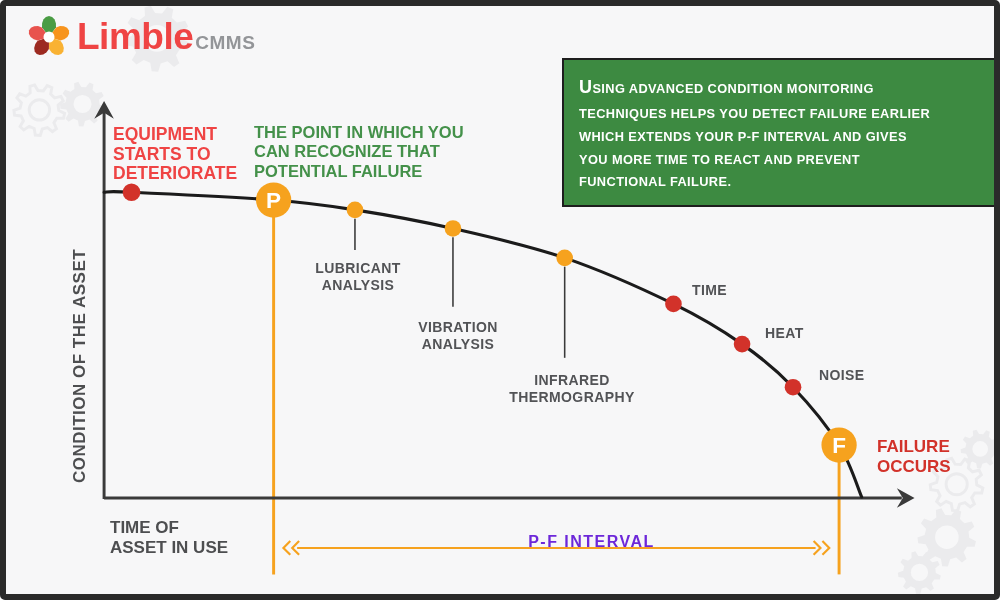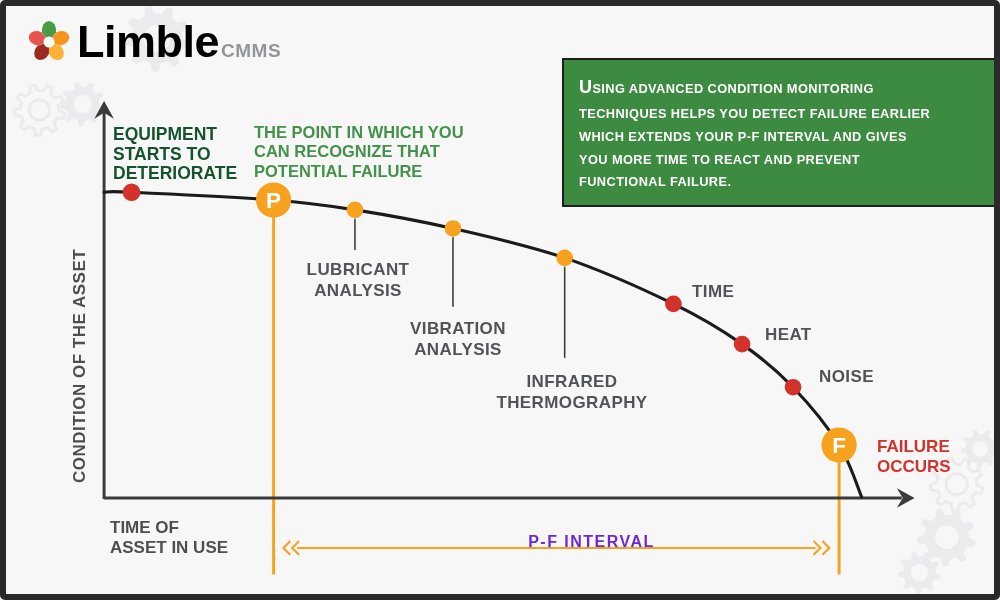--- a/index.html
+++ b/index.html
@@ -7,45 +7,45 @@
     position:relative;width:1000px;height:600px;box-sizing:border-box;
     border:6px solid #2a2a2a;border-radius:5px;background:#f7f7f8;overflow:hidden;
     font-family:"Liberation Sans", sans-serif;
   }
   svg.overlay{position:absolute;left:0;top:0;width:100%;height:100%;}
   .abs{position:absolute;}
   .pre{white-space:pre-line;}
   
   .logo-row{position:absolute;left:22px;top:10px;display:flex;align-items:center;gap:7px;}
   .logo-text{display:flex;align-items:baseline;}
-  .logo-name{font-size:45px;font-weight:bold;color:#000000;letter-spacing:-0.5px;}
+  .logo-name{font-size:37px;font-weight:bold;color:#ef4444;letter-spacing:-0.5px;}
   .logo-suffix{font-size:19px;font-weight:bold;color:#939598;letter-spacing:0.5px;margin-left:2px;}
   
   .info-box{
     position:absolute;left:556px;top:52px;width:443px;min-height:137px;box-sizing:border-box;
     background:#3d8a41;border:2px solid #1e1e1e;padding:11px 15px;
   }
   .info-box p{
     margin:0;color:#ffffff;font-size:12.8px;font-weight:bold;letter-spacing:0.4px;
     line-height:1.78;white-space:pre-line;
   }
   .info-box p::first-letter{font-size:18px;}
   
   .ann{font-weight:bold;white-space:pre-line;}
-  .ann-deteriorate{left:107px;top:119px;color:#14532d;font-size:17.5px;line-height:1.12;}
+  .ann-deteriorate{left:107px;top:119px;color:#ef4444;font-size:17.5px;line-height:1.12;}
   .ann-recognize{left:248px;top:117px;color:#44914a;font-size:16.5px;line-height:1.18;}
   .ann-failure{left:871px;top:431px;color:#d2322a;font-size:17px;line-height:1.15;}
   
   .ylabel{
     left:74px;top:360px;transform:translate(-50%,-50%) rotate(-90deg);
     color:#4d4e50;font-size:17px;font-weight:bold;letter-spacing:0.5px;white-space:nowrap;
   }
   .xlabel{left:104px;top:512px;color:#4d4e50;font-size:17px;font-weight:bold;line-height:1.18;}
   
-  .pt-label{color:#525356;font-size:17px;font-weight:bold;letter-spacing:0.4px;line-height:1.22;}
+  .pt-label{color:#525356;font-size:14px;font-weight:bold;letter-spacing:0.4px;line-height:1.22;}
   .pt-center{text-align:center;white-space:pre-line;}
   .lbl-lubricant{left:272px;top:254px;width:160px;}
   .lbl-vibration{left:372px;top:313px;width:160px;}
   .lbl-infrared{left:466px;top:366px;width:200px;}
   .lbl-noise{left:686px;top:276px;white-space:nowrap;}
   .lbl-heat{left:759px;top:319px;white-space:nowrap;}
   .lbl-smoke{left:813px;top:361px;white-space:nowrap;}
   
   .interval-label{
     left:269px;top:527px;width:577px;text-align:center;

